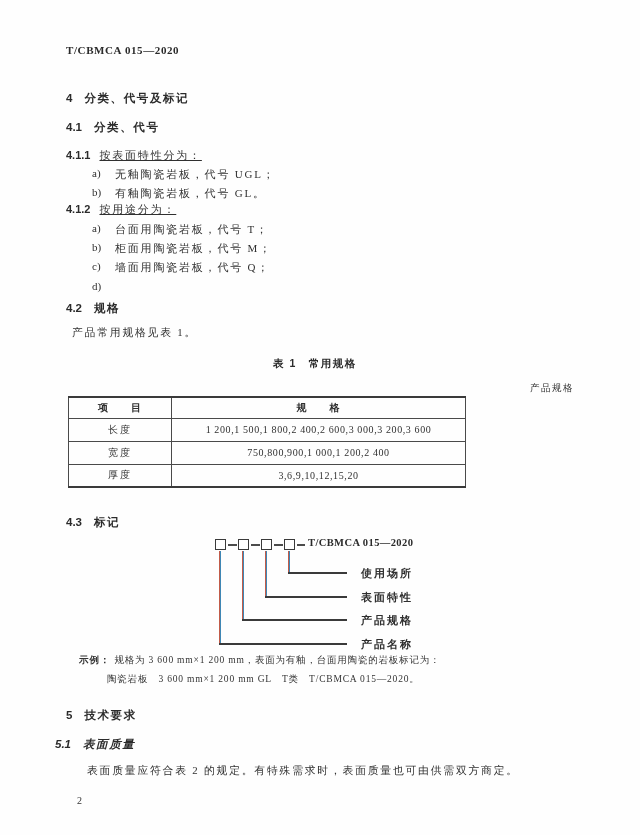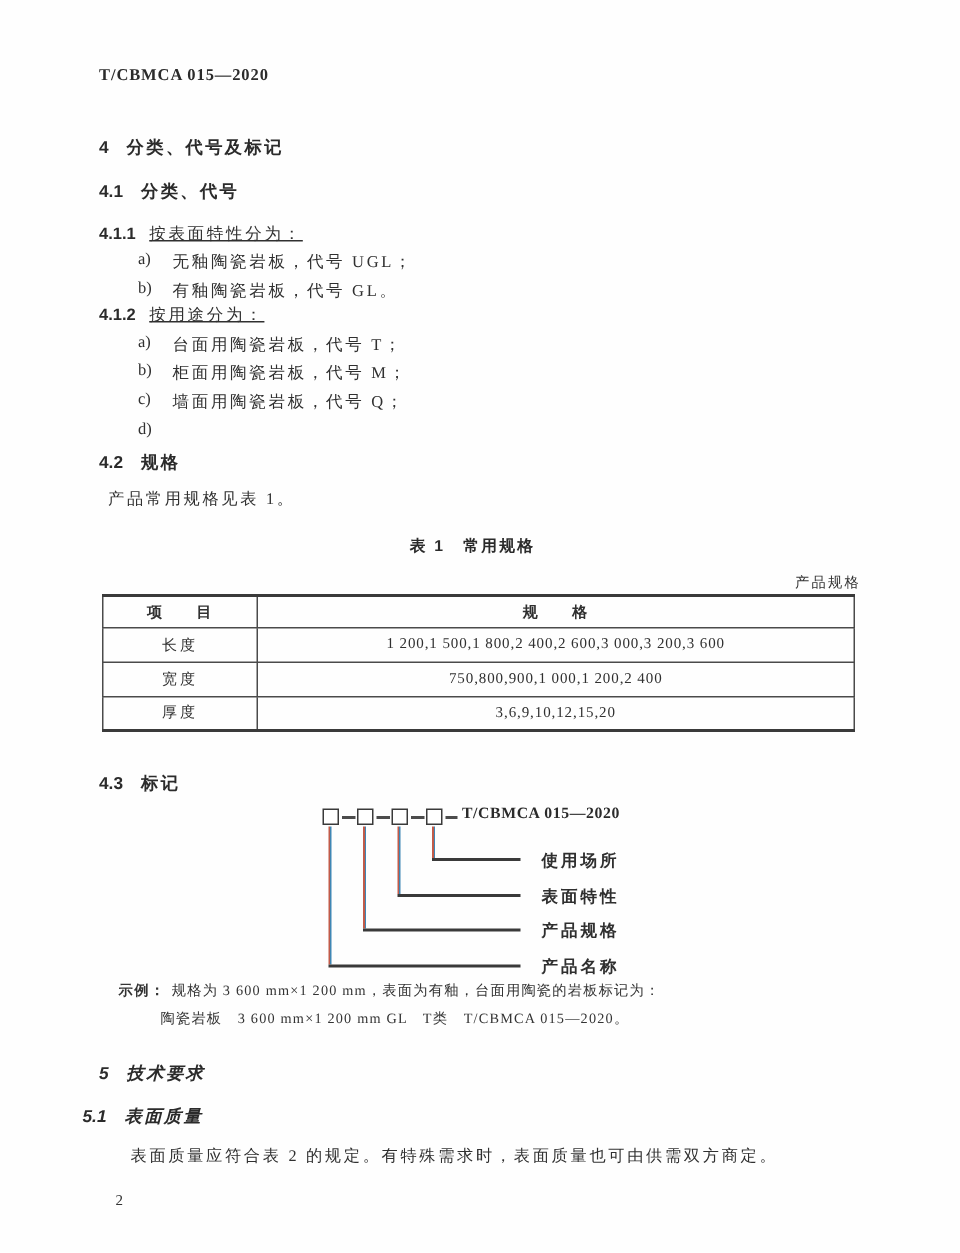--- a/index.html
+++ b/index.html
@@ -27,21 +27,21 @@
   .li { display:flex; white-space:nowrap; font-size:11px; color:#303030; }
   .li .marker { width:23px; flex:0 0 23px; letter-spacing:0; }
   .li .ltext { letter-spacing:1.8px; }
   .para { font-size:10.8px; letter-spacing:1.8px; color:#303030; white-space:nowrap; }
   .table-caption {
     left:68px; width:494px; text-align:center;
     font-family:"Liberation Sans", sans-serif; font-weight:bold;
     font-size:10.5px; letter-spacing:1.5px; color:#2b2b2b;
   }
   .unit-note { left:68px; width:506px; text-align:right; font-size:9.5px; letter-spacing:1.5px; color:#333; }
-  table.spec { left:68px; top:396px; width:502px; border-collapse:collapse; table-layout:fixed;
+  table.spec { left:68px; top:396px; width:398px; border-collapse:collapse; table-layout:fixed;
     border-top:2px solid #3a3a3a; border-bottom:2px solid #3a3a3a; }
   table.spec td {
     border:1px solid #4a4a4a; text-align:center; vertical-align:middle;
     font-size:10px; color:#303030; padding:0;
   }
   table.spec tr { height:23px; }
   table.spec tr.hd { height:21px; }
   table.spec td.c1 { width:102px; letter-spacing:2px; }
   table.spec tr.hd td { font-weight:bold; letter-spacing:1px; }
   table.spec td.val { letter-spacing:0.6px; }
@@ -162,21 +162,21 @@
     <div class="abs callout" style="left:351px; top:637px;">产品名称</div>
   </div>
 
   <div class="abs example" style="left:79px; top:654px;">
     <span class="exlabel">示例：</span><span class="extext">规格为 3 600 mm×1 200 mm，表面为有釉，台面用陶瓷的岩板标记为：</span>
   </div>
   <div class="abs example" style="left:107px; top:673px;">
     <span class="extext">陶瓷岩板　3 600 mm×1 200 mm GL　T类　T/CBMCA 015—2020。</span>
   </div>
 
-  <div class="abs heading" style="left:66px; top:708px;font-style:italic;">
+  <div class="abs heading" style="left:66px; top:708px;">
     <span class="num">5</span><span>技术要求</span>
   </div>
   <div class="abs heading" style="left:55px; top:737px;font-style:italic;">
     <span class="num">5.1</span><span>表面质量</span>
   </div>
   <div class="abs para" style="left:87px; top:764px;">表面质量应符合表 2 的规定。有特殊需求时，表面质量也可由供需双方商定。</div>
 
   <div class="abs pageno" style="left:77px; top:795px;">2</div>
 
 </div>

